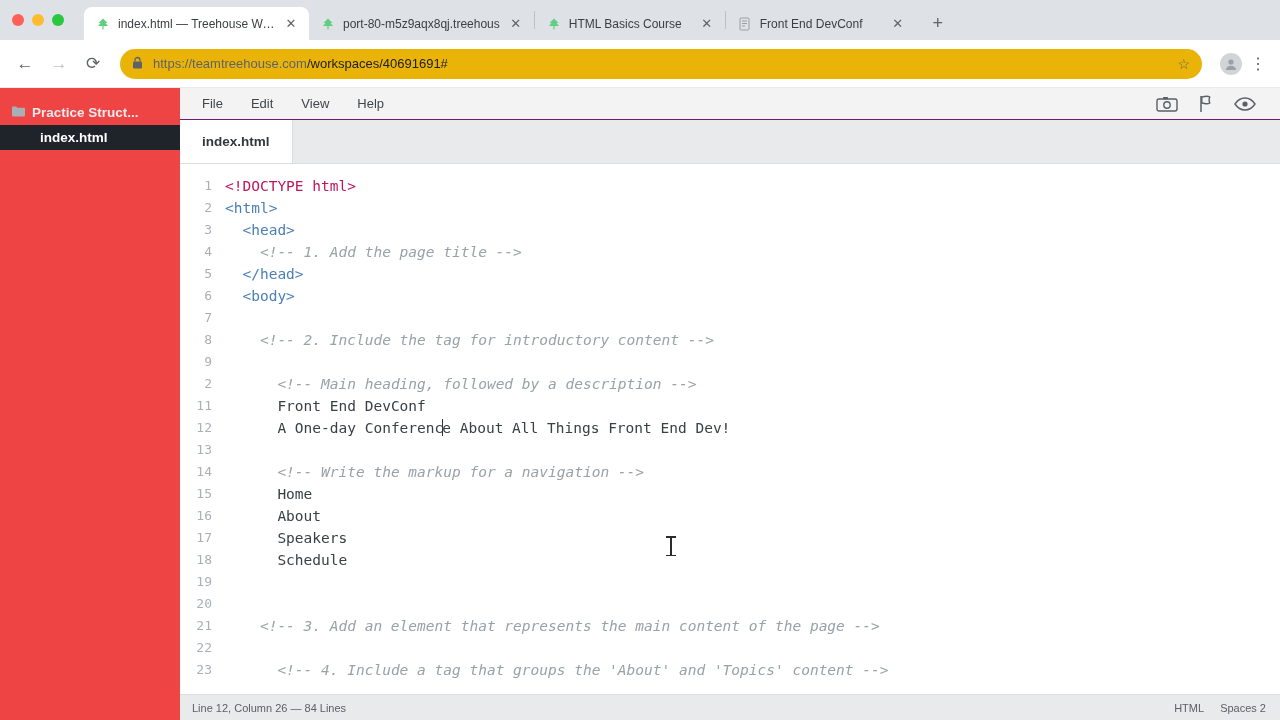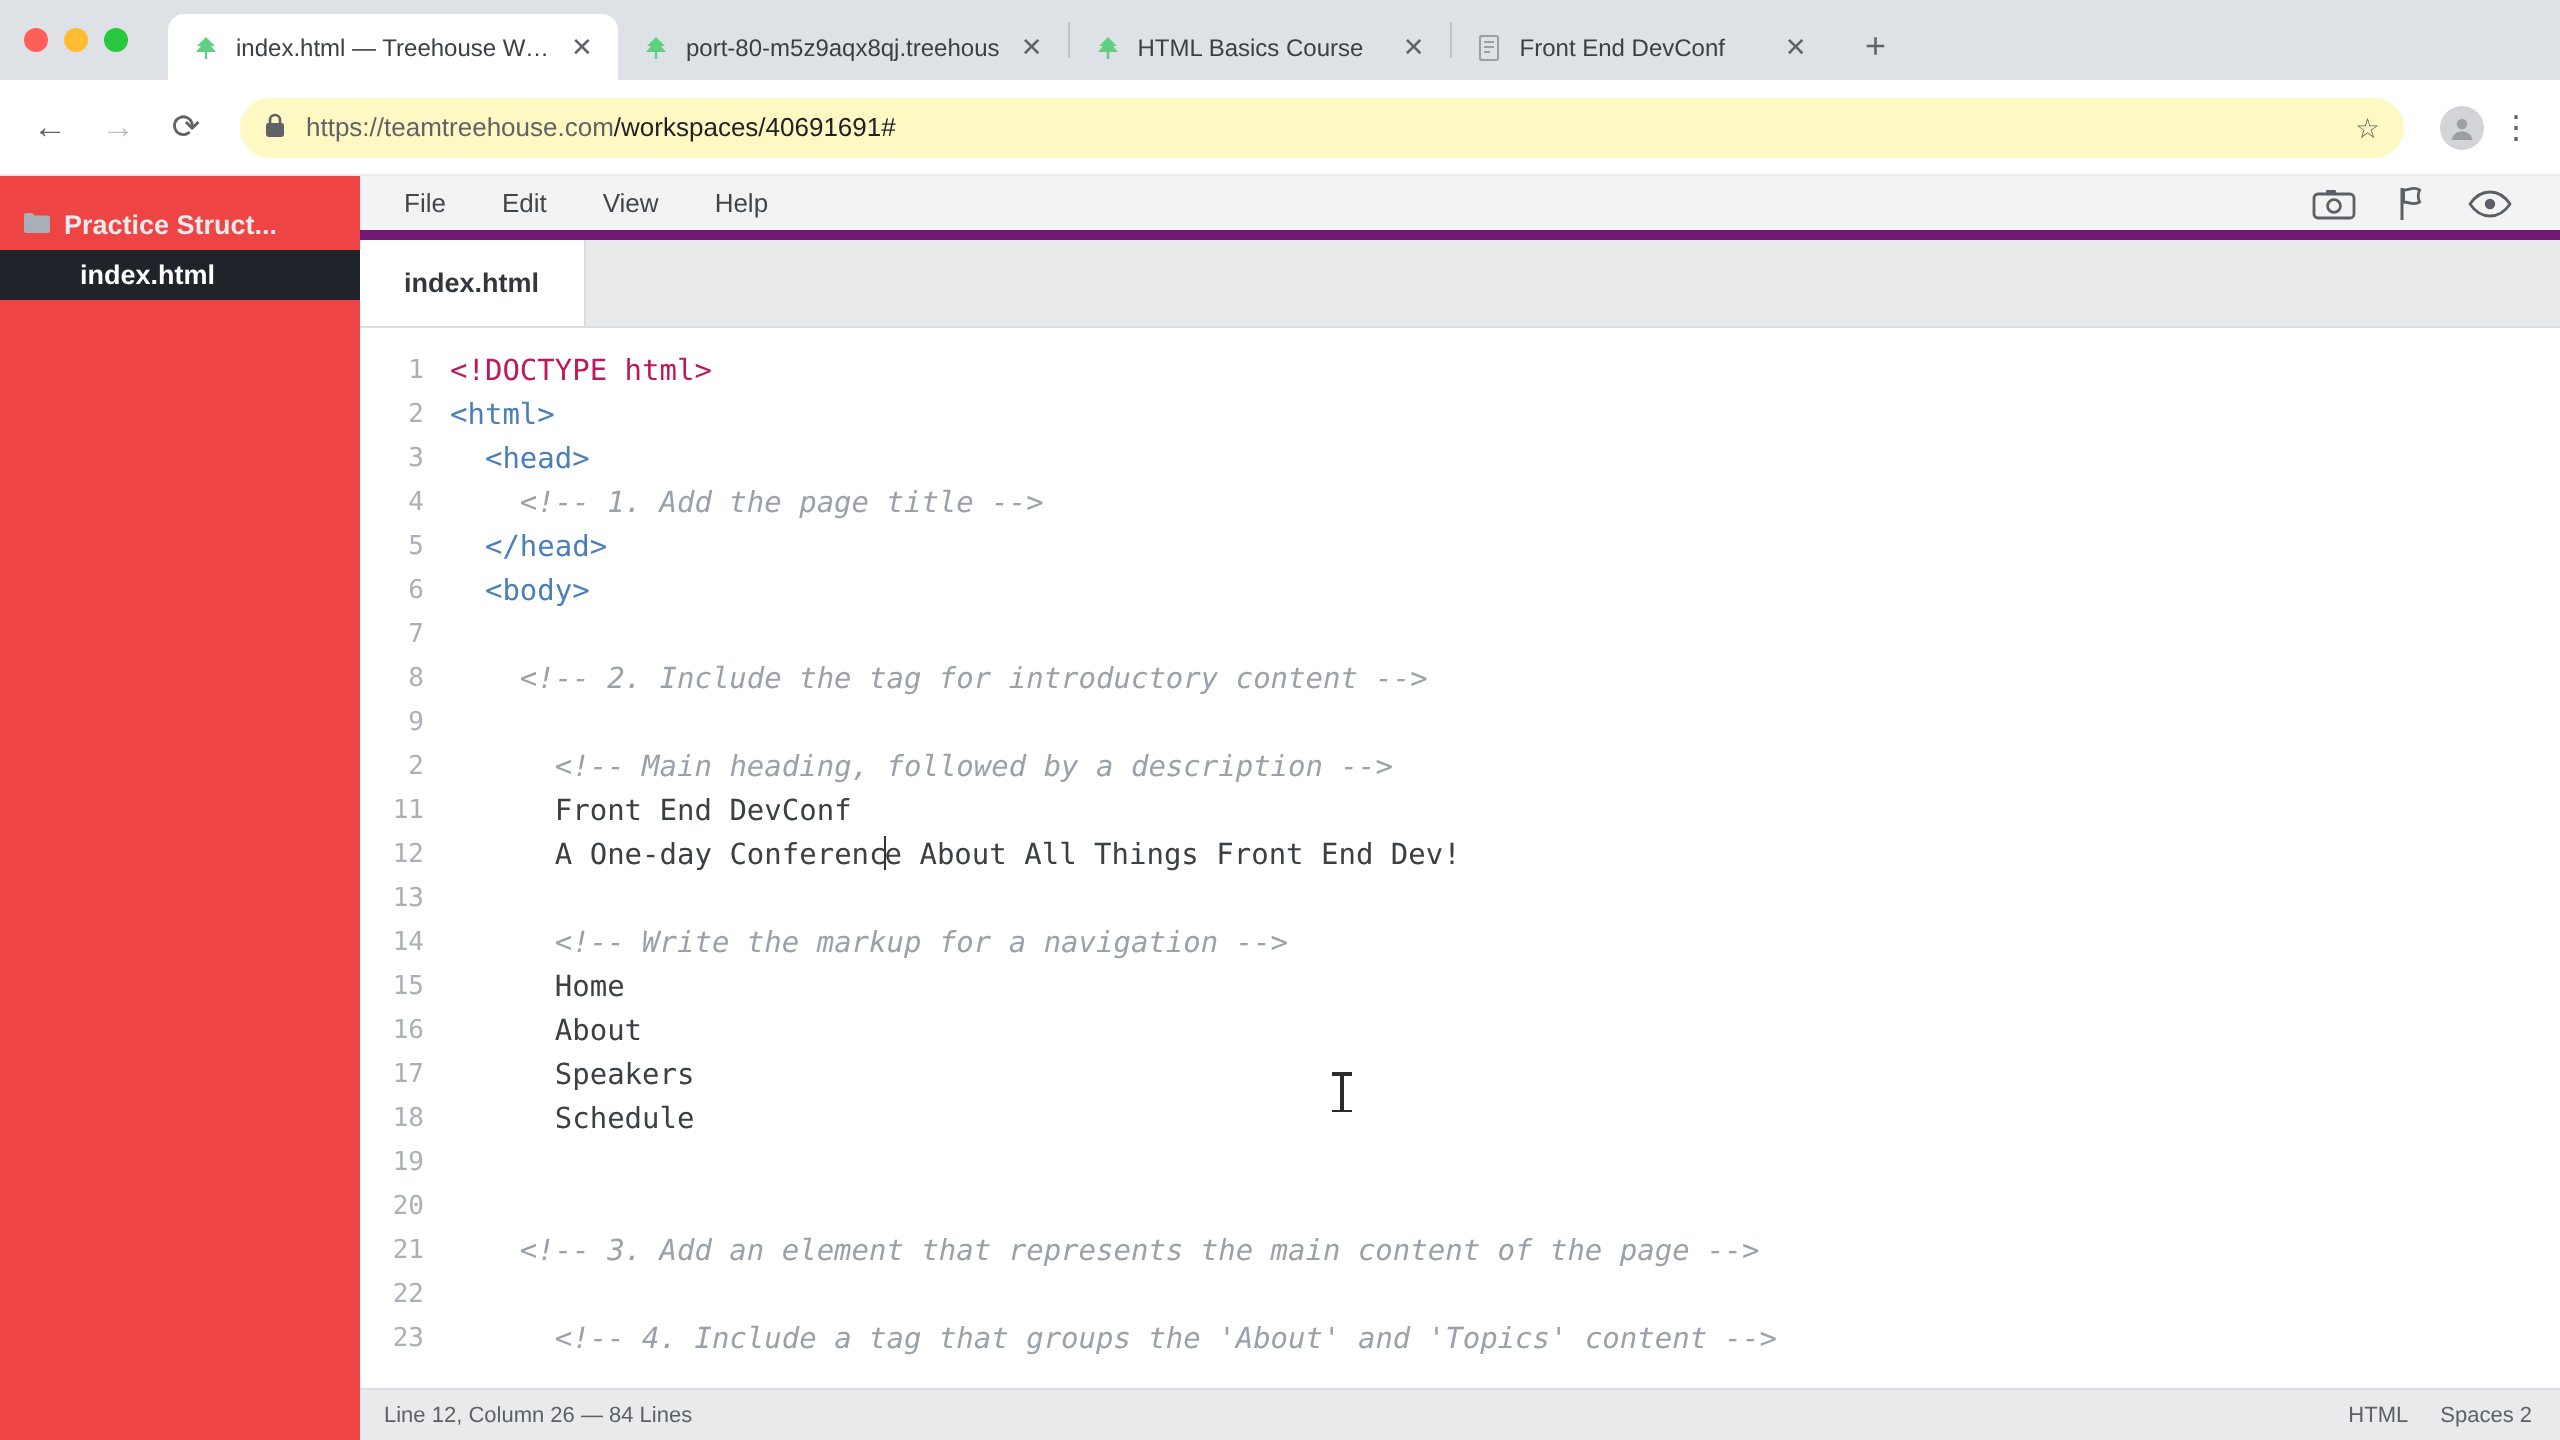--- a/index.html
+++ b/index.html
@@ -92,21 +92,21 @@
     width: 30px; height: 30px;
     display: flex; align-items: center; justify-content: center;
     color: #5f6368;
     border-radius: 50%;
     font-size: 17px;
   }
   .nav-btn.disabled { color: #bdc1c6; }
   .omnibox {
     flex: 1 1 auto;
     height: 30px;
-    background: #fef9c3;
+    background: #eab308;
     border-radius: 16px;
     display: flex;
     align-items: center;
     padding: 0 12px;
     margin: 0 8px;
     gap: 10px;
     font-size: 13px;
     color: #202124;
   }
   .omnibox .lock { font-size: 11px; color: #5f6368; }
@@ -156,21 +156,21 @@
   .editor-wrap {
     flex: 1 1 auto;
     display: flex;
     flex-direction: column;
     min-width: 0;
     background: #fff;
   }
   .menubar {
     height: 32px;
     background: #f3f3f3;
-    border-bottom: 5px solid #701a75;
+    border-bottom: 1px solid #701a75;
     display: flex;
     align-items: center;
     padding: 0 10px;
     gap: 4px;
   }
   .menu-item {
     font-size: 13px;
     color: #41464b;
     padding: 4px 12px;
   }

